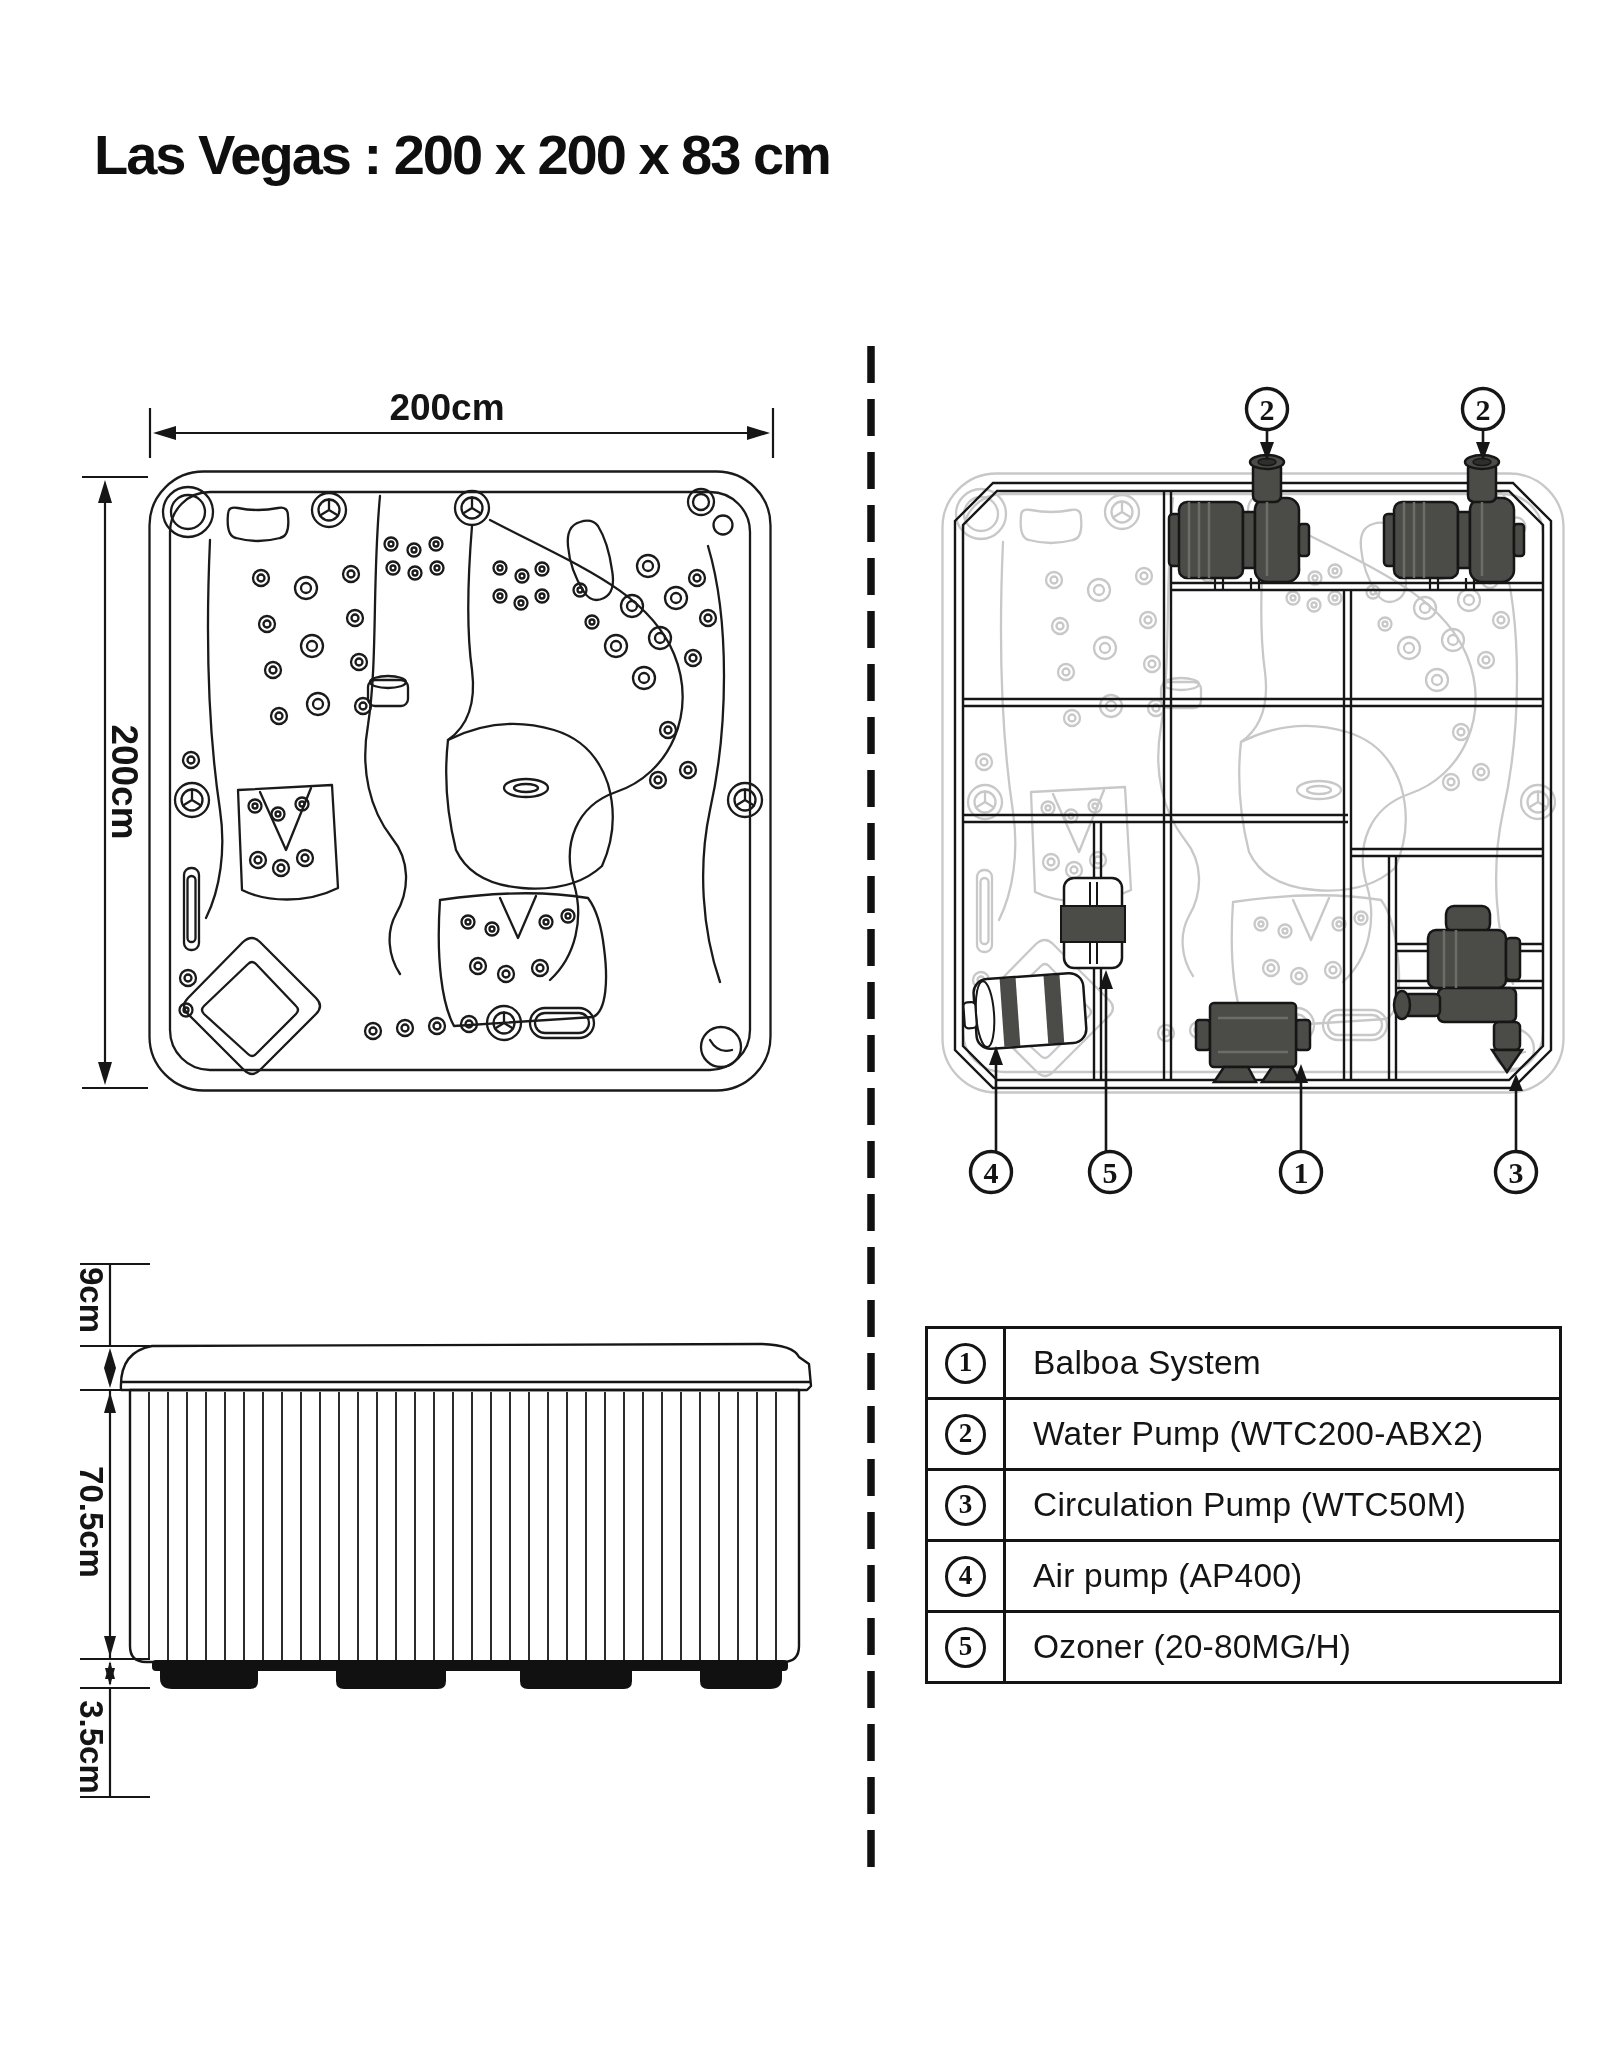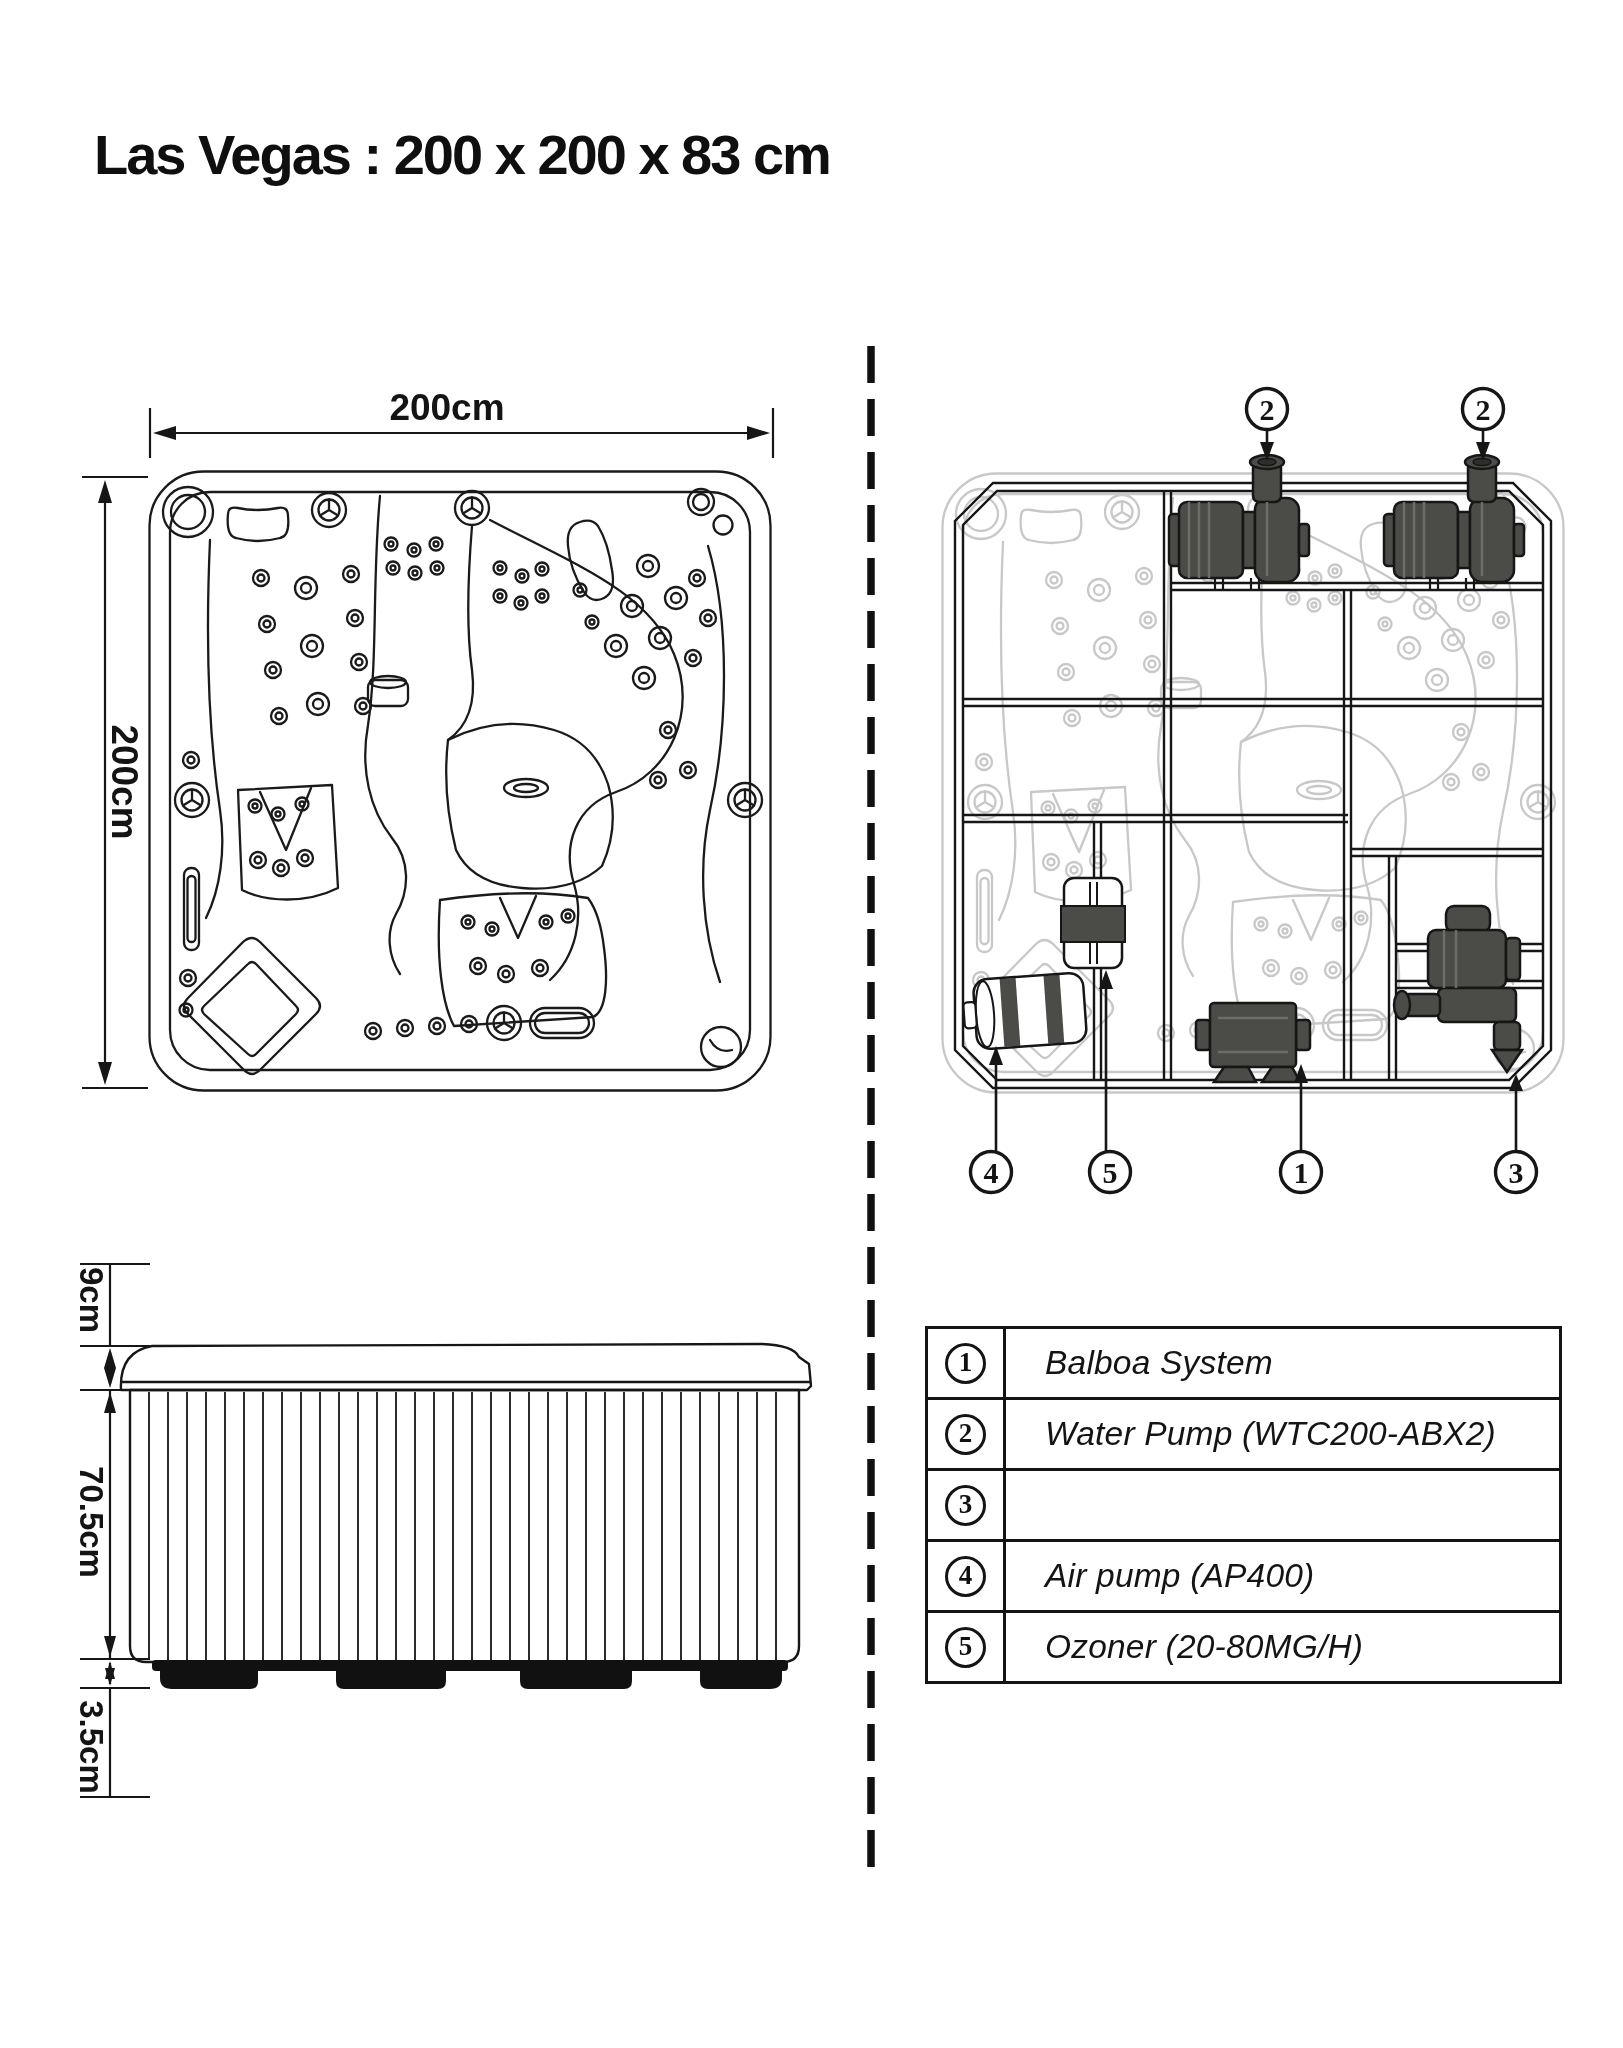--- a/index.html
+++ b/index.html
@@ -11,21 +11,21 @@
   
   .legend{position:absolute;left:925px;top:1326px;width:637px;height:358px;
        border:3px solid #141414;box-sizing:border-box;display:flex;flex-direction:column;background:#fff;}
   .legend-row{flex:1;display:flex;align-items:center;border-top:3px solid #141414;box-sizing:border-box;}
   .legend-row:first-child{border-top:none;}
   .legend-sym{width:78px;align-self:stretch;border-right:3px solid #141414;box-sizing:border-box;
        display:flex;align-items:center;justify-content:center;}
   .circ-num{width:41px;height:41px;border:3.5px solid #141414;border-radius:50%;box-sizing:border-box;
        display:flex;align-items:center;justify-content:center;
        font-family:"Liberation Serif",serif;font-weight:bold;font-size:27px;line-height:1;padding-bottom:2px;}
-  .legend-label{padding-left:39px;font-size:33.5px;letter-spacing:0.2px;color:#141414;font-style:italic;}
+  .legend-label{padding-left:27px;font-size:33.5px;letter-spacing:0.2px;color:#141414;}
 </style>
 </head>
 <body>
 
 <h1 class="page-title">Las Vegas : 200 x 200 x 83 cm</h1>
 
 <svg class="art" width="1623" height="2048" viewBox="0 0 1623 2048">
   <defs>
 
     <g id="jet-l">
@@ -353,20 +353,21 @@
   <div class="legend-row">
     <div class="legend-sym">
       <span class="circ-num">2</span>
     </div>
     <div class="legend-label">Water Pump (WTC200-ABX2)</div>
   </div>
   <div class="legend-row">
     <div class="legend-sym">
       <span class="circ-num">3</span>
     </div>
+    <div class="legend-label">Circulation Pump (WTC50M)</div>
   </div>
   <div class="legend-row">
     <div class="legend-sym">
       <span class="circ-num">4</span>
     </div>
     <div class="legend-label">Air pump (AP400)</div>
   </div>
   <div class="legend-row">
     <div class="legend-sym">
       <span class="circ-num">5</span>

